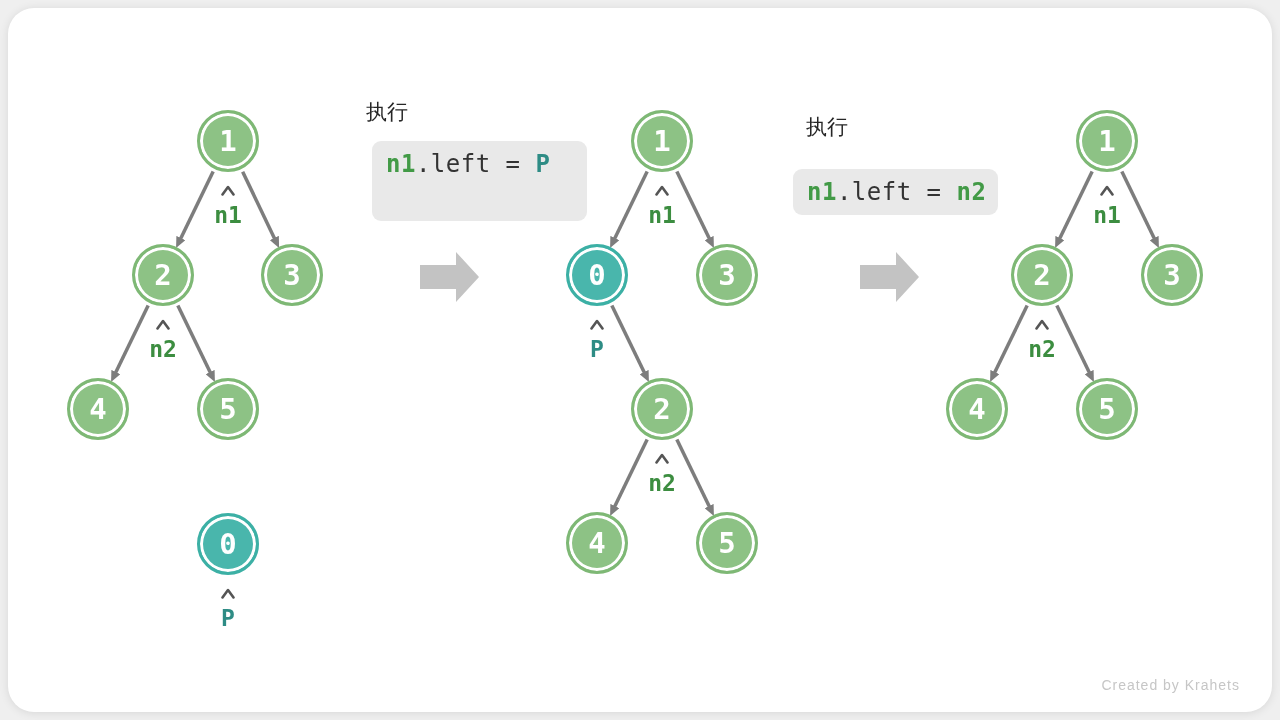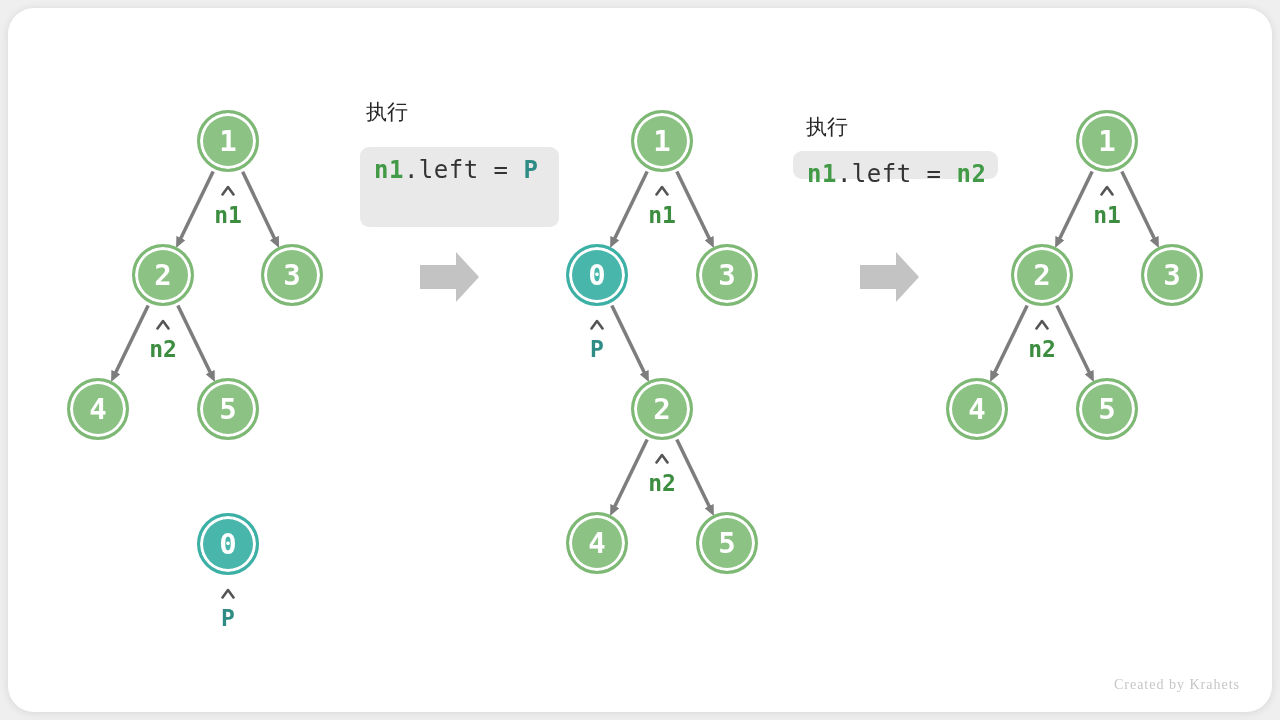--- a/index.html
+++ b/index.html
@@ -44,21 +44,21 @@
     font-family:"DejaVu Sans Mono", monospace;
     font-size:24px;line-height:34px;letter-spacing:.5px;white-space:pre;
   }
   .tok-plain{color:var(--code-plain);}
   .tok-green{color:var(--code-green);font-weight:bold;}
   .tok-teal{color:var(--code-teal);font-weight:bold;}
   .big-arrow{position:absolute;}
   .watermark{
     position:absolute;right:40px;top:677px;
     font-size:14px;letter-spacing:1px;color:var(--watermark-color);
-    font-family:Liberation Serif, serif;
+    font-family:Liberation Sans, sans-serif;
   }
 </style>
 </head>
 <body style="--node-green-fill: #8dc285; --node-green-border: #7eb875; --node-teal-fill: #49b6ac; --node-teal-border: #3cb0a5; --label-green: #3c8d40; --label-teal: #2e8c85; --code-green: #429a46; --code-teal: #2e8c85; --code-plain: #333333; --code-bg: #e9e9e9; --exec-color: #262626; --watermark-color: #c6c6c6;">
 
 <div class="card"></div>
 
 <svg class="edges layer" width="1280" height="720" id="edges-layer">
   <defs>
     <marker id="arrowhead" markerUnits="userSpaceOnUse" markerWidth="12" markerHeight="10" refX="1" refY="5" orient="auto">
@@ -158,25 +158,25 @@
     </div>
     <div class="chev" style="left: 1099px; top: 181px;"><svg width="16" height="11" viewBox="0 0 16 11">
         <polyline points="2.5,9.5 8,2 13.5,9.5" fill="none" stroke="#555555" stroke-width="2.6" stroke-linecap="round" stroke-linejoin="round"></polyline>
       </svg></div>
     <div class="ptr-label green" style="left: 1067px; top: 203px;">n1</div>
     <div class="chev" style="left: 1034px; top: 315px;"><svg width="16" height="11" viewBox="0 0 16 11">
         <polyline points="2.5,9.5 8,2 13.5,9.5" fill="none" stroke="#555555" stroke-width="2.6" stroke-linecap="round" stroke-linejoin="round"></polyline>
       </svg></div>
     <div class="ptr-label green" style="left: 1002px; top: 337px;">n2</div>
     <div class="exec-title" style="left: 366px; top: 98px;">执行</div>
-    <div class="code-box" style="left: 360px; top: 141px; width: 199px; height: 80px; margin-top: 6px;">
+    <div class="code-box" style="left: 372px; top: 141px; width: 215px; height: 80px;">
       <div class="code-line"><span class="tok-green">n1</span><span class="tok-plain">.left</span><span class="tok-plain"> = </span><span class="tok-teal">P</span></div>
     </div>
     <div class="exec-title" style="left: 806px; top: 113px;">执行</div>
-    <div class="code-box" style="left: 793px; top: 151px; width: 205px; height: 28px;">
+    <div class="code-box" style="left: 793px; top: 169px; width: 205px; height: 46px;">
       <div class="code-line"><span class="tok-green">n1</span><span class="tok-plain">.left</span><span class="tok-plain"> = </span><span class="tok-green">n2</span></div>
     </div>
     <div class="big-arrow" style="left: 420px; top: 251px;"><svg width="60" height="52" viewBox="0 0 60 52">
         <polygon points="0,14 36,14 36,1 59,26 36,51 36,38 0,38" fill="#c3c3c3"></polygon>
       </svg></div>
     <div class="big-arrow" style="left: 860px; top: 251px;"><svg width="60" height="52" viewBox="0 0 60 52">
         <polygon points="0,14 36,14 36,1 59,26 36,51 36,38 0,38" fill="#c3c3c3"></polygon>
       </svg></div>
   </div>
 

